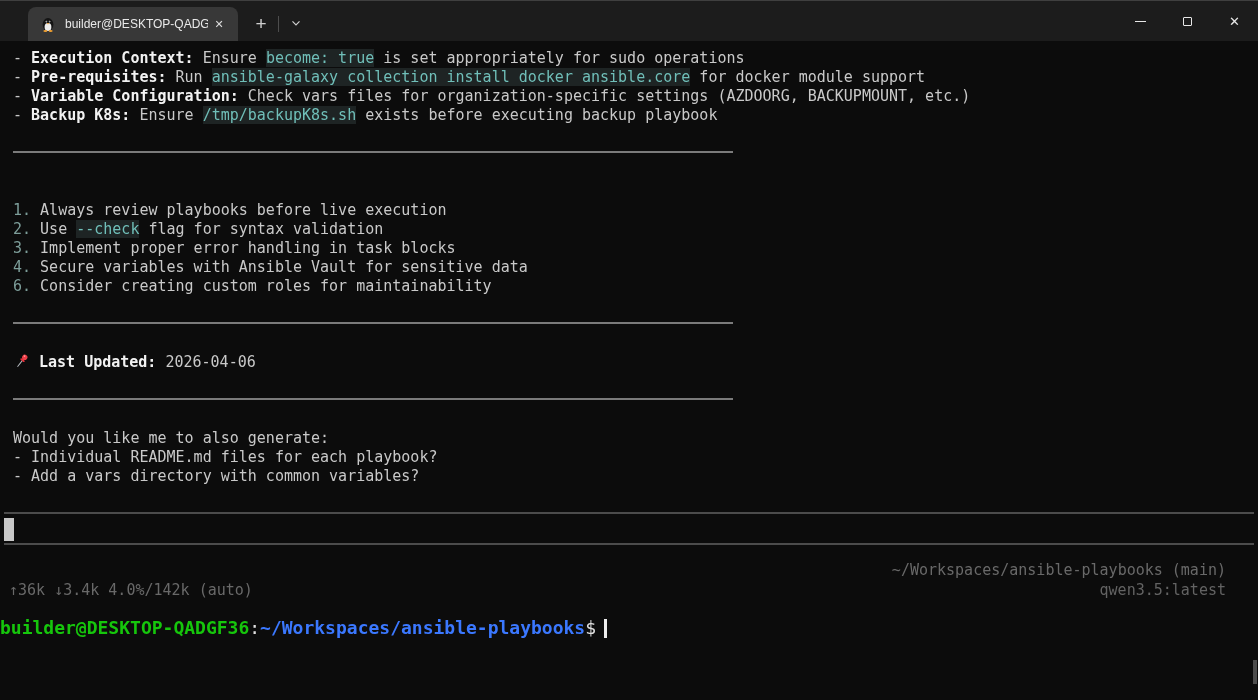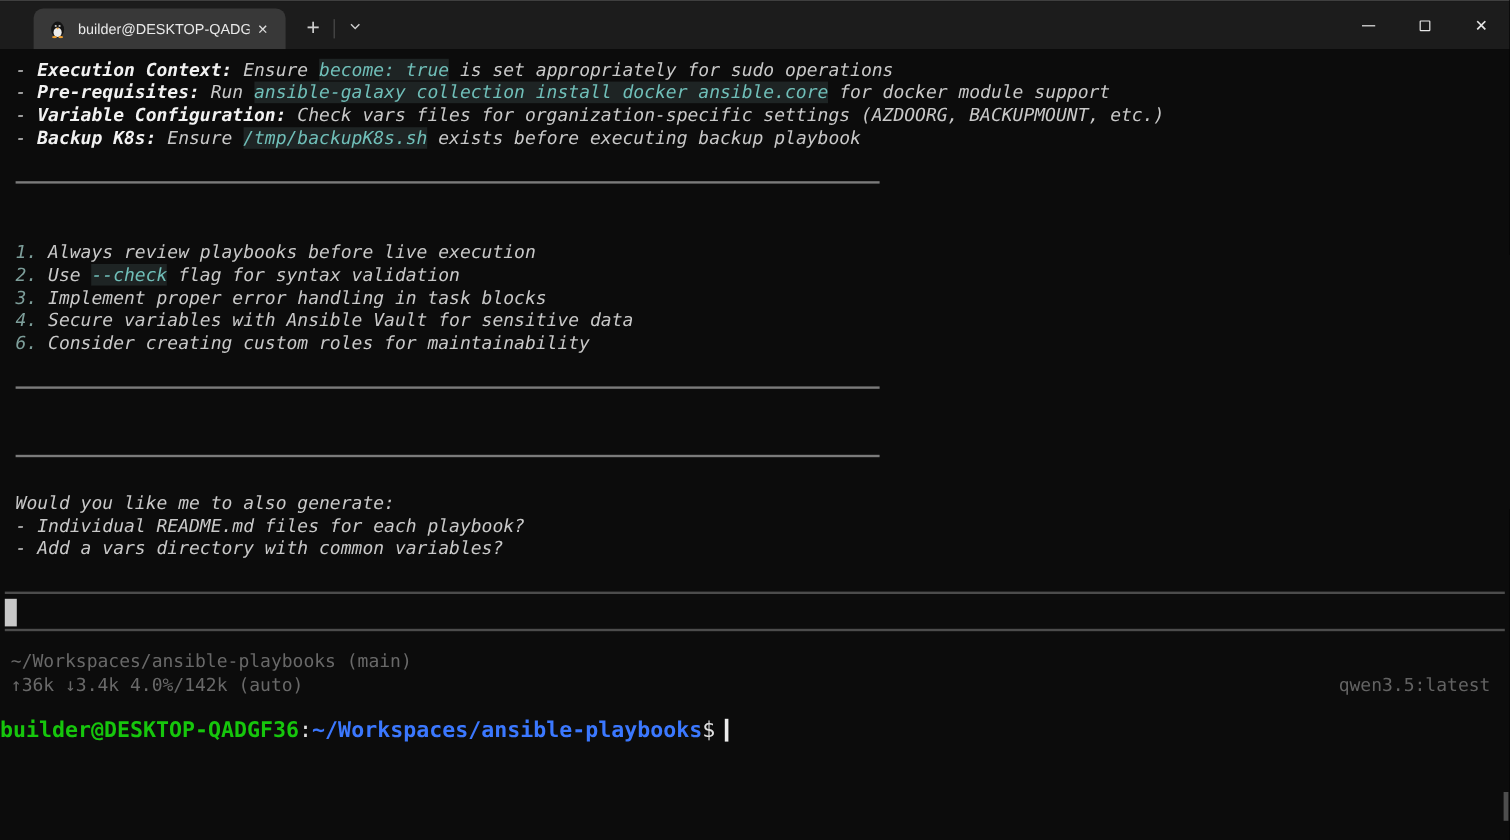--- a/index.html
+++ b/index.html
@@ -29,36 +29,36 @@
   .bar-sep { width:1px; height:16px; background:#4d4d4d; margin-top:15px; }
   .titlebar-spacer { flex:1; }
   .win-controls { display:flex; height:40px; }
   .win-btn { width:47px; height:40px; display:flex; align-items:center; justify-content:center; color:#e8e8e8; }
   .min-glyph { display:block; width:11px; height:1px; background:#e8e8e8; }
   .max-glyph { display:block; width:9px; height:9px; border:1px solid #e8e8e8; border-radius:1px; }
   .close-glyph { font-size:13px; line-height:1; }
   
   .terminal { position:relative; height:659px; background:#0c0c0c; }
   .md-content { padding:8px 0 0 13px; }
-  .term-line { height:19px; line-height:19px; font-size:15px; white-space:pre; letter-spacing:0;font-style:italic; }
+  .term-line { height:19px; line-height:19px; font-size:15px; white-space:pre; letter-spacing:0; }
   .seg-body { color:#c9c9c9; }
   .seg-bold { color:#f2f2f2; font-weight:bold; }
   .seg-code { color:#70bfb9; background:#1e2424; }
   .seg-num  { color:#7d9e9a; }
   .seg-icon { display:inline-block; width:17px; height:17px; vertical-align:-3px; margin-right:9px; }
   .seg-icon svg { width:100%; height:100%; display:block; }
   .divider-bar { display:inline-block; width:720px; height:2px; background:#7b7b7b; vertical-align:middle; margin-top:-3px; }
   
   .input-box {
     margin:26px 4px 0 4px; border-top:2px solid #4c4c4c; border-bottom:2px solid #4c4c4c;
     height:33px; padding:4px 0 0 0;
   }
   .block-cursor { display:inline-block; width:10px; height:23px; background:#c8c8c8; }
   
-  .status-block { padding:15px 16px 0 9px; }
+  .status-block { padding:15px 32px 0 9px;text-align:right; }
   .status-line { height:20px; line-height:20px; font-size:15px; color:#696969; white-space:pre; }
   .status-line.split { display:flex; justify-content:space-between; }
   .model-label { color:#636363;margin-left:32px; }
   
   .prompt-line { padding:18px 0 0 0; font-size:18px; line-height:20px; white-space:pre; }
   .p-user { color:#16c60c; font-weight:bold; }
   .p-colon, .p-dollar { color:#e0e0e0; }
   .p-path { color:#3b78ff; font-weight:bold; }
   .beam-cursor { display:inline-block; width:3px; height:19px; background:#ededed; vertical-align:-4px; margin-left:8px; }
   
@@ -119,20 +119,29 @@
         <div class="term-line"></div>
         <div class="term-line"></div>
         <div class="term-line"><span class="seg-num">1. </span><span class="seg-body">Always review playbooks before live execution</span></div>
         <div class="term-line"><span class="seg-num">2. </span><span class="seg-body">Use </span><span class="seg-code">--check</span><span class="seg-body"> flag for syntax validation</span></div>
         <div class="term-line"><span class="seg-num">3. </span><span class="seg-body">Implement proper error handling in task blocks</span></div>
         <div class="term-line"><span class="seg-num">4. </span><span class="seg-body">Secure variables with Ansible Vault for sensitive data</span></div>
         <div class="term-line"><span class="seg-num">6. </span><span class="seg-body">Consider creating custom roles for maintainability</span></div>
         <div class="term-line"></div>
         <div class="term-line"><span class="divider-bar"></span></div>
         <div class="term-line"></div>
+        <div class="term-line"><span class="seg-icon"><svg viewBox="0 0 16 16">
+              <g transform="rotate(38 8 8)">
+                <rect x="7.1" y="1.2" width="1.8" height="5.8" fill="#d8404a"></rect>
+                <rect x="5.6" y="5.6" width="4.8" height="1.6" rx="0.8" fill="#e8323c"></rect>
+                <circle cx="8" cy="3" r="2.5" fill="#ee3d47"></circle>
+                <circle cx="7.1" cy="2.2" r="0.8" fill="#ff9d9d"></circle>
+                <rect x="7.6" y="7.2" width="0.9" height="7" fill="#b9bec4"></rect>
+              </g>
+            </svg></span><span class="seg-bold">Last Updated:</span><span class="seg-body"> 2026-04-06</span></div>
         <div class="term-line"></div>
         <div class="term-line"><span class="divider-bar"></span></div>
         <div class="term-line"></div>
         <div class="term-line"><span class="seg-body">Would you like me to also generate:</span></div>
         <div class="term-line"><span class="seg-body">- Individual README.md files for each playbook?</span></div>
         <div class="term-line"><span class="seg-body">- Add a vars directory with common variables?</span></div>
       </div>
 
     <div class="input-box">
       <span class="block-cursor"></span>

